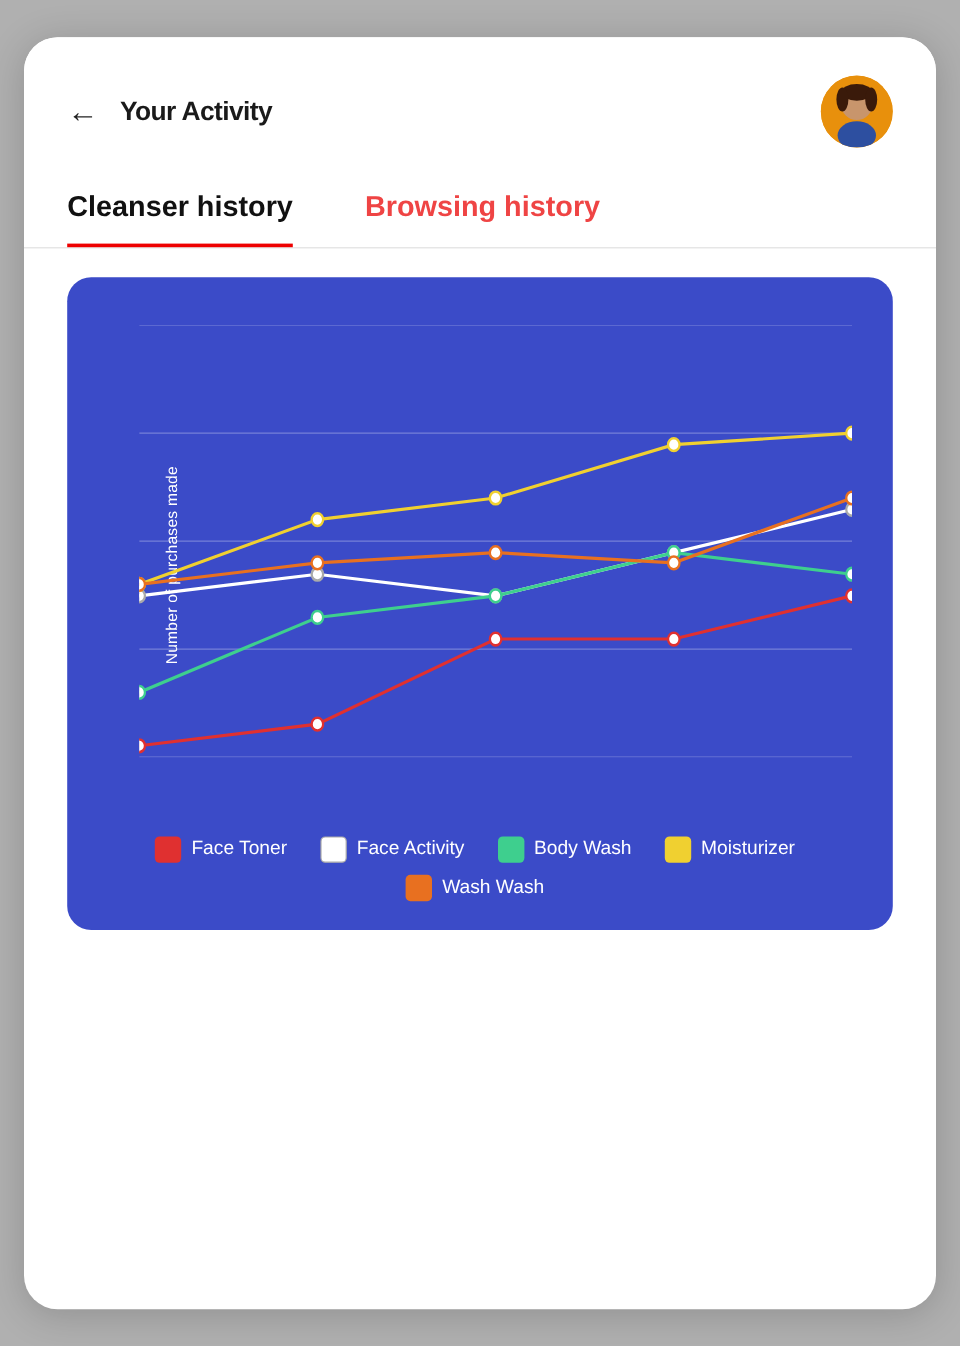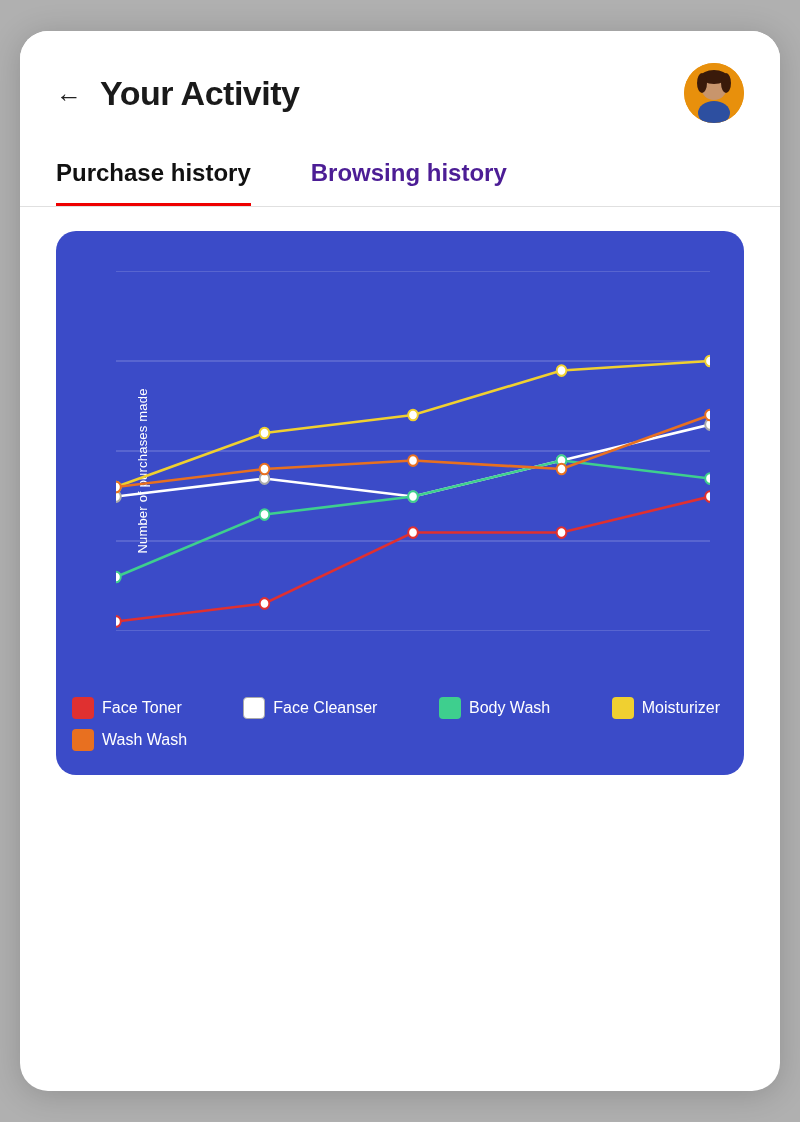--- a/index.html
+++ b/index.html
@@ -33,21 +33,21 @@
       align-items: center;
       gap: 18px;
     }
     .back-arrow {
       font-size: 26px;
       font-weight: bold;
       color: #222;
       cursor: pointer;
     }
     .page-title {
-      font-size: 34px;
+      font-size: 22px;
       font-weight: 700;
       color: #1a1a1a;
       letter-spacing: -0.5px;
     }
     .avatar {
       width: 60px;
       height: 60px;
       border-radius: 50%;
       background: #e8900c;
       overflow: hidden;
@@ -63,21 +63,21 @@
       display: flex;
       padding: 0 36px;
       border-bottom: 1.5px solid #e0e0e0;
       margin-bottom: 24px;
     }
     .tab {
       padding: 16px 0;
       margin-right: 60px;
       font-size: 24px;
       font-weight: 600;
-      color: #4c1d95;
+      color: #ef4444;
       cursor: pointer;
       position: relative;
       border-bottom: 3px solid transparent;
     }
     .tab.active {
       color: #111;
       border-bottom: 3.5px solid #e00;
     }
     .chart-section {
       padding: 0 36px 36px 36px;
@@ -100,21 +100,21 @@
       top: 50%;
       transform: translateY(-50%) rotate(-90deg);
       color: #fff;
       font-size: 13px;
       white-space: nowrap;
       letter-spacing: 0.2px;
     }
     .legend {
       display: flex;
       flex-wrap: wrap;
-      justify-content: space-between;
+      justify-content: center;
       gap: 10px 28px;
       margin-top: 16px;
     }
     .legend-item {
       display: flex;
       align-items: center;
       gap: 8px;
       color: #fff;
       font-size: 16px;
     }
@@ -143,21 +143,21 @@
         <circle cx="30" cy="24" r="13" fill="#c8956c"></circle>
 
         <ellipse cx="30" cy="14" rx="13" ry="7" fill="#3a1a0a"></ellipse>
         <ellipse cx="18" cy="20" rx="5" ry="10" fill="#3a1a0a"></ellipse>
         <ellipse cx="42" cy="20" rx="5" ry="10" fill="#3a1a0a"></ellipse>
       </svg>
     </div>
   </div>
 
   <div class="tabs">
-    <div class="tab active">Purchase history</div>
+    <div class="tab active">Cleanser history</div>
     <div class="tab">Browsing  history</div>
   </div>
 
   <div class="chart-section">
     <div class="chart-container">
       <div class="chart-inner">
         <div class="y-axis-label">Number of purchases made</div>
 
         <svg style="position:absolute;left:44px;right:10px;top:10px;bottom:50px;width:calc(100% - 54px);height:360px;" viewBox="0 0 620 340" preserveAspectRatio="none">
 
@@ -216,21 +216,21 @@
         </svg>
       </div>
 
       <div class="legend">
         <div class="legend-item">
           <div class="legend-box" style="background:#e03030;"></div>
           <span>Face Toner</span>
         </div>
         <div class="legend-item">
           <div class="legend-box" style="background:#ffffff;border:1px solid #aaa;"></div>
-          <span>Face Cleanser</span>
+          <span>Face Activity</span>
         </div>
         <div class="legend-item">
           <div class="legend-box" style="background:#3ecf8e;"></div>
           <span>Body Wash</span>
         </div>
         <div class="legend-item">
           <div class="legend-box" style="background:#f0d030;"></div>
           <span>Moisturizer</span>
         </div>
         <div class="legend-item">

